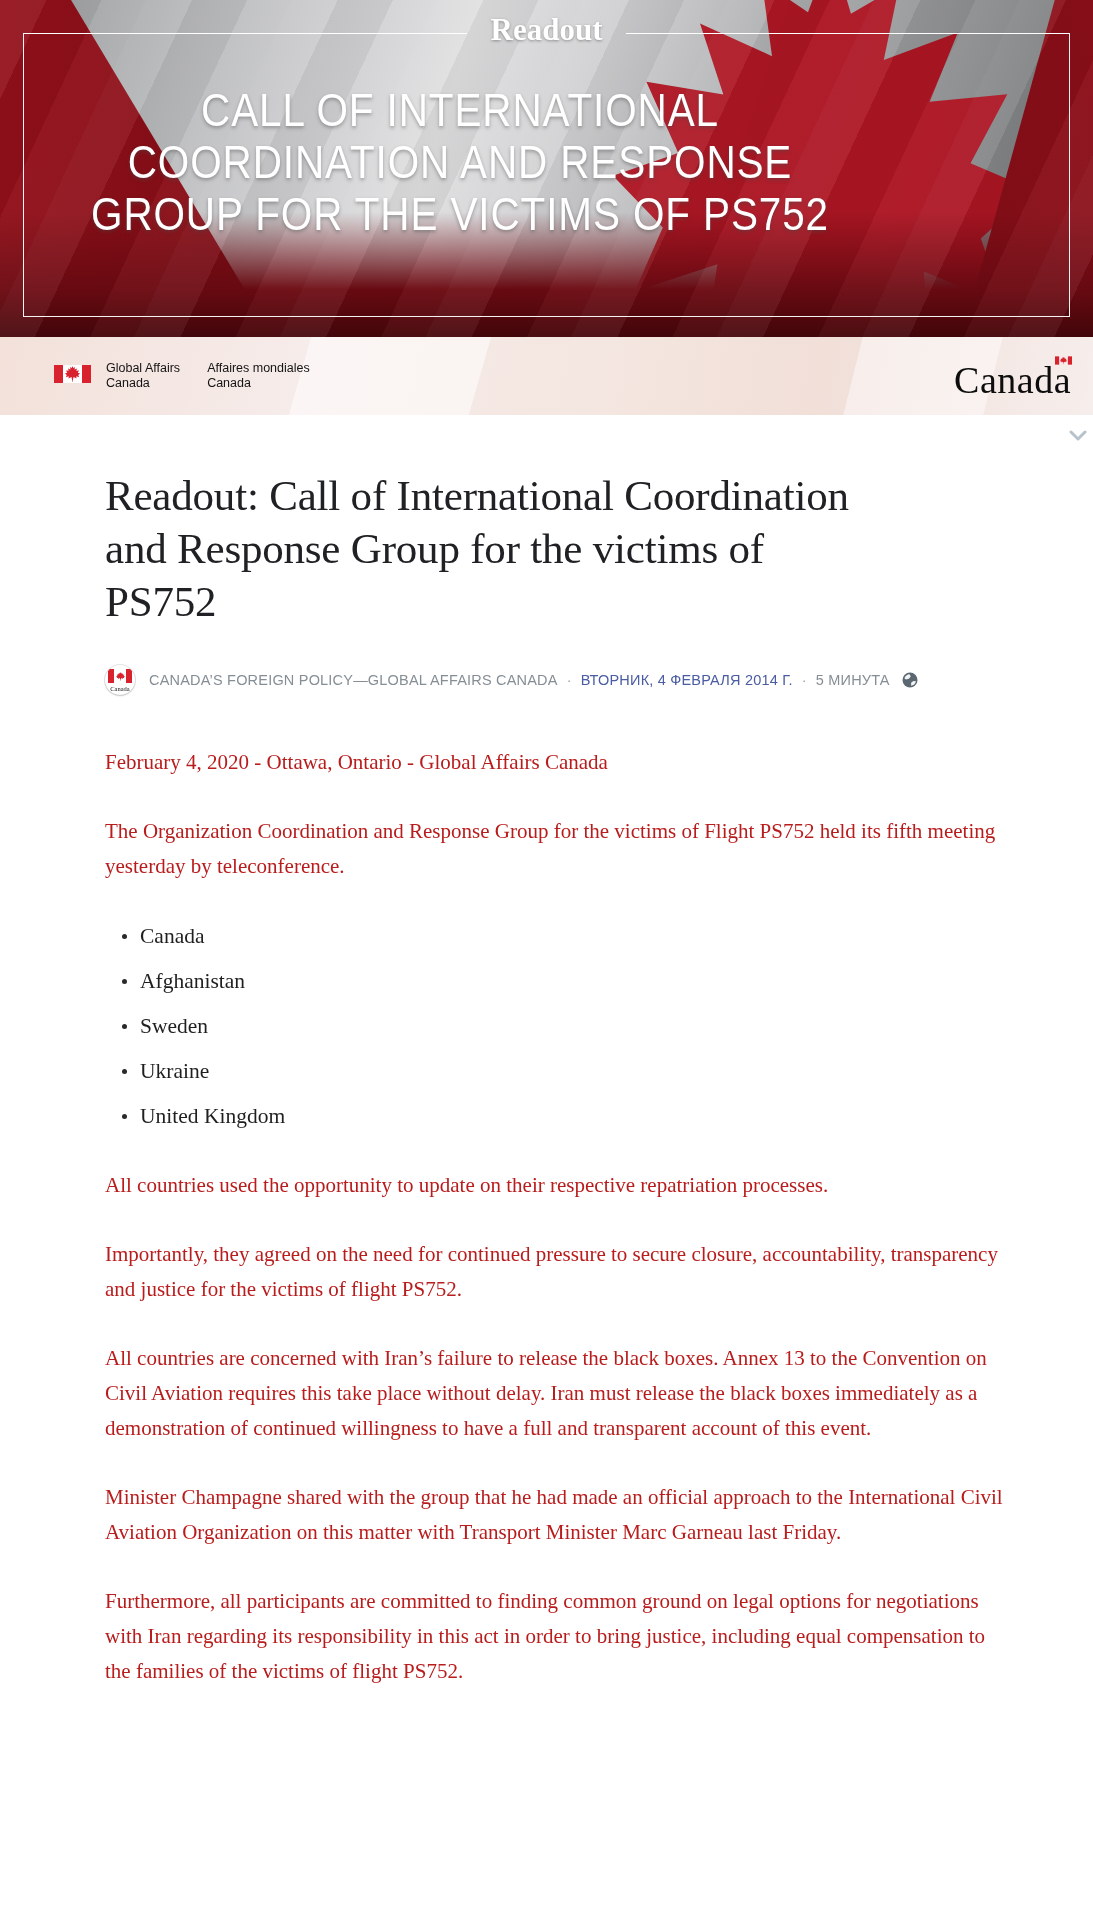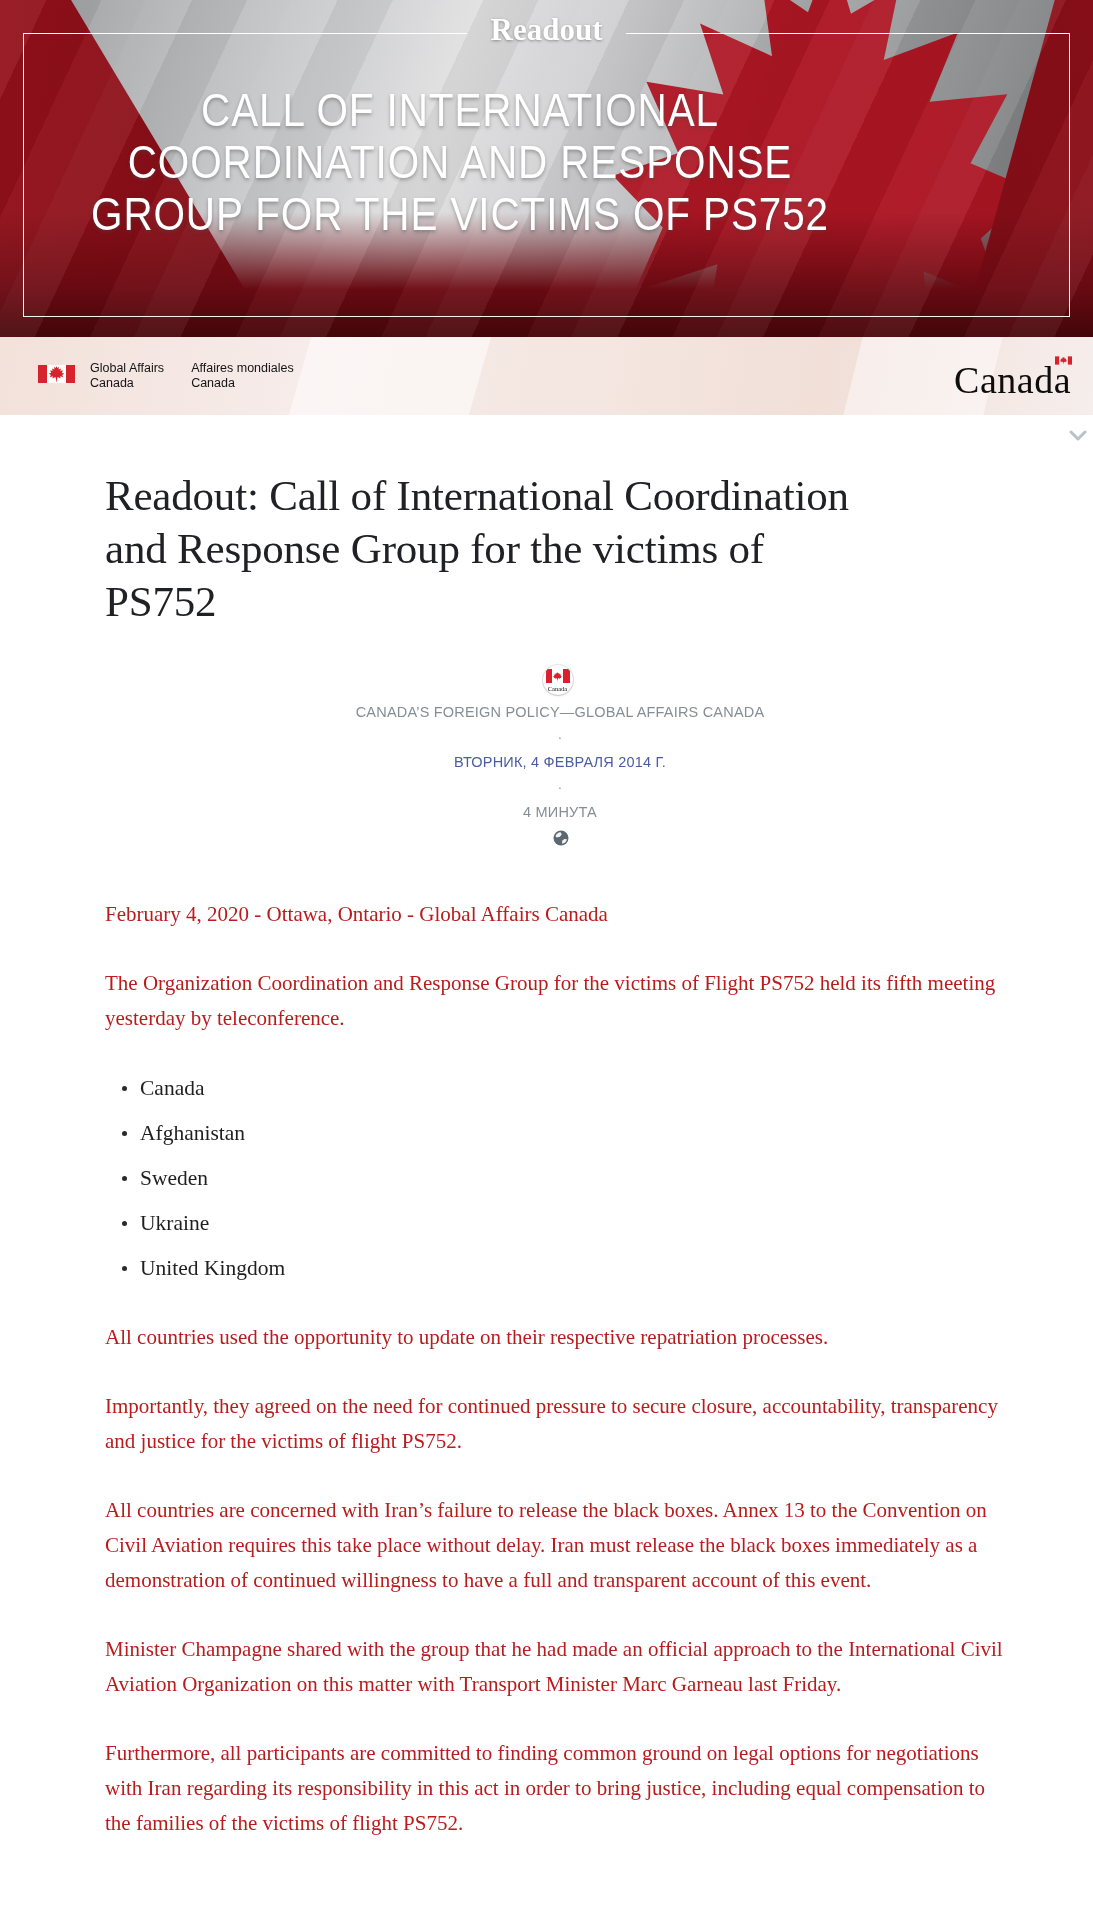--- a/index.html
+++ b/index.html
@@ -35,38 +35,38 @@
     text-shadow:0 2px 4px rgba(70,70,70,.45);
   }
 
   
   .gov-bar{position:relative;height:78px;display:flex;align-items:center;
     background:linear-gradient(100deg,#f3e1da 0%,#f6ecea 28%,#f4e6e0 55%,#f1dfd8 75%,#f6eeec 100%);}
   .gov-bar::before{content:"";position:absolute;left:300px;top:0;width:180px;height:100%;
     background:rgba(255,255,255,.5);transform:skewX(-16deg);}
   .gov-bar::after{content:"";position:absolute;right:100px;top:0;width:140px;height:100%;
     background:rgba(255,255,255,.45);transform:skewX(-14deg);}
-  .fip{display:flex;align-items:flex-start;margin-left:38px;gap:15px;position:relative;z-index:1;justify-content:space-between;}
+  .fip{display:flex;align-items:flex-start;margin-left:54px;gap:15px;position:relative;z-index:1;justify-content:space-between;}
   .fip-flag{width:37px;height:18px;margin-top:4px;flex:none;}
   .fip-text{display:flex;gap:27px;font-family:"Liberation Sans",sans-serif;font-size:12.5px;line-height:15px;color:#141414;}
   .wordmark{position:absolute;right:22px;top:21px;z-index:1;font-family:"Liberation Serif",serif;
     font-size:38px;color:#0d0d0d;letter-spacing:.5px;}
   .wm-flag{position:absolute;right:-1px;top:-2px;width:17px;height:9px;}
 
   
   .scroll-chevron{position:absolute;right:6px;top:430px;width:18px;height:12px;}
 
   
   .content{padding-left:105px;width:910px;}
   .article-title{
     margin:54px 0 0;width:770px;font-size:43px;line-height:53px;font-weight:400;
     color:#202124;letter-spacing:-.2px;
   }
   .byline{display:flex;align-items:center;margin-top:37px;
-    font-family:"Liberation Sans",sans-serif;font-size:14.5px;color:#868e95;letter-spacing:.2px;gap:9px;flex-direction:column;}
+    font-family:"Liberation Sans",sans-serif;font-size:14.5px;color:#868e95;letter-spacing:.2px;gap:9px;}
   .avatar{width:30px;height:30px;border-radius:50%;overflow:hidden;position:relative;background:#fff;
     box-shadow:0 0 0 1px rgba(0,0,0,.1), 0 1px 2px rgba(0,0,0,.15);margin-right:5px;flex:none;}
   .avatar-flag{position:absolute;top:4px;left:3px;right:3px;height:14px;display:flex;}
   .avatar-flag .band{width:27%;background:#d8222d;}
   .avatar-flag .mid{flex:1;background:#fff;display:flex;align-items:center;justify-content:center;}
   .avatar-flag .mid svg{width:9px;height:9px;}
   .avatar-label{position:absolute;bottom:3px;width:100%;text-align:center;
     font-family:"Liberation Serif",serif;font-size:6.5px;color:#111;letter-spacing:0;}
   .byline-sep{color:#9aa1a7;}
   .byline-date{color:#4a5ca2;text-decoration:none;cursor:pointer;}
@@ -159,21 +159,21 @@
             </svg>
           </div>
         <div class="band"></div>
       </div>
       <div class="avatar-label">Canada</div>
     </div>
     <span class="byline-source">CANADA’S FOREIGN POLICY—GLOBAL AFFAIRS CANADA</span>
     <span class="byline-sep">·</span>
     <a class="byline-date">ВТОРНИК, 4 ФЕВРАЛЯ 2014 Г.</a>
     <span class="byline-sep">·</span>
-    <span class="byline-readtime">4 МИНУТА</span>
+    <span class="byline-readtime">5 МИНУТА</span>
     <span class="globe">
       <svg viewBox="0 0 24 24" width="18" height="18">
         <circle cx="12" cy="12" r="10" fill="#5b6771"></circle>
         <path d="M4.6,9.5 Q6.5,4.6 11.5,4.2 L13,7.2 L10.5,10.2 L6.5,11.2 Z" fill="#ffffff" opacity=".92"></path>
         <path d="M13.5,19.6 Q18.5,18.8 20,13.5 L16.5,13.2 L13.5,15.8 Z" fill="#ffffff" opacity=".92"></path>
       </svg>
     </span>
   </div>
 
   <p class="lead-para">February 4, 2020 - Ottawa, Ontario - Global Affairs Canada</p>

